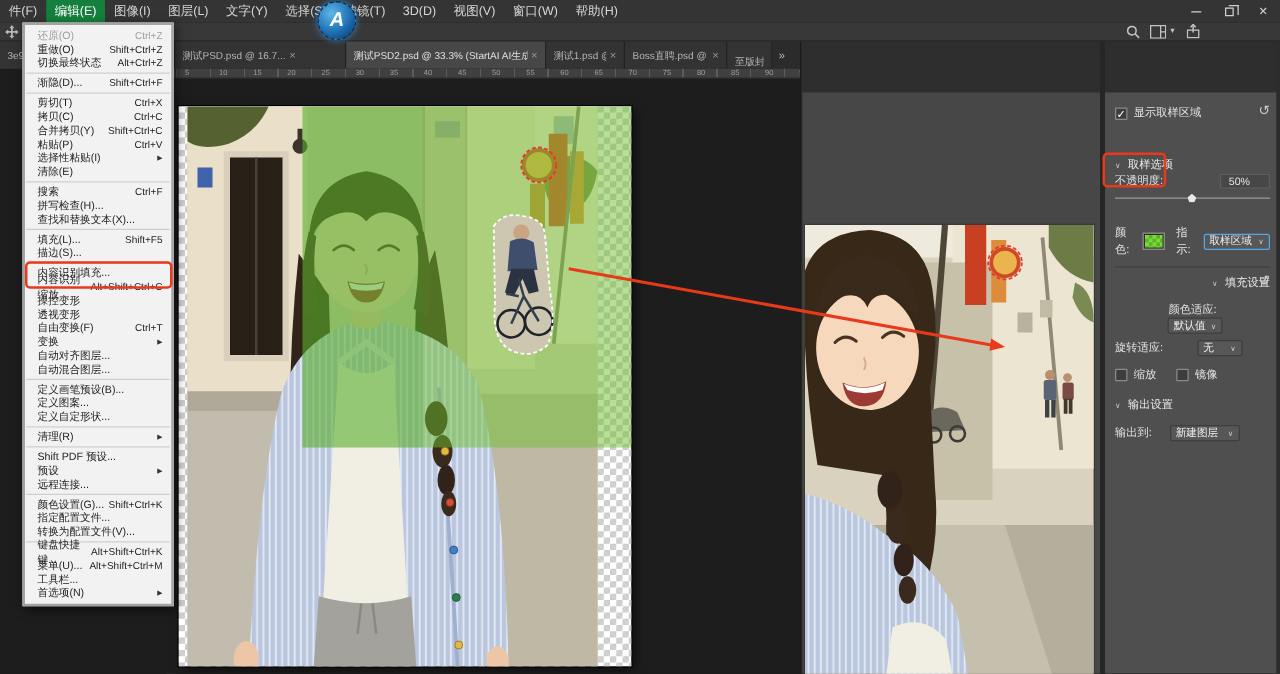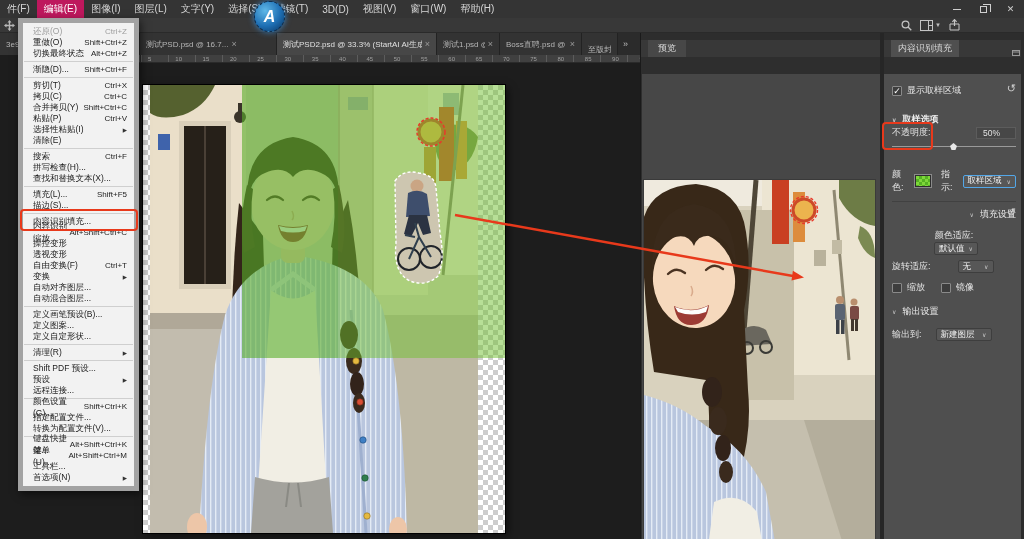--- a/index.html
+++ b/index.html
@@ -5,21 +5,21 @@
   * { margin:0; padding:0; box-sizing:border-box; }
   html,body { width:1024px; height:539px; overflow:hidden; background:#1d1d1d;
     font-family:"Liberation Sans", sans-serif; }
   .app { position:relative; width:1024px; height:539px; background:#1d1d1d; overflow:hidden; }
 
   
   .titlebar { position:absolute; left:0; top:0; width:1024px; height:18px; background:#343434;
     display:flex; align-items:center; z-index:20; }
   .menubar { display:flex; height:100%; align-items:center; }
   .menu-item { color:#d6d6d6; font-size:10px; padding:0 7px; height:100%; display:flex; align-items:center; }
-  .menu-item.open { background:#be185d; color:#fff; }
+  .menu-item.open { background:#15803d; color:#fff; }
   .win-controls { margin-left:auto; display:flex; height:100%; }
   .win-btn { width:27px; height:100%; display:flex; align-items:center; justify-content:center; color:#cfcfcf; font-size:9px; }
   .min-glyph { width:8px; height:1px; background:#cfcfcf; display:block; }
   .restore-glyph { width:7px; height:7px; border:1px solid #cfcfcf; position:relative; display:block; }
   .restore-glyph:before { content:""; position:absolute; left:2px; top:-3px; width:7px; height:7px; border:1px solid #cfcfcf; border-left:none; border-bottom:none; }
 
   
   .optionsbar { position:absolute; left:0; top:18px; width:1024px; height:15px; background:#383838;
     border-bottom:1px solid #2a2a2a; display:flex; align-items:center; z-index:15; }
   .tool-frag { margin-left:4px; }
@@ -89,21 +89,21 @@
     background-size:6px 6px; background-position:0 0,3px 3px; }
   .ps-select { display:inline-flex; align-items:center; justify-content:space-between; gap:4px;
     background:#575757; border:1px solid #3e3e3e; border-radius:2px; height:13px; padding:0 4px; font-size:8.5px; color:#f0f0f0; }
   .ps-select .sel-ar { font-size:6px; color:#c8c8c8; }
   .ps-select.focus { border-color:#53a7e8; }
   .caf-sep { border-top:1px solid #414141; margin:7px 0 0 0; }
   .dock-edge { position:absolute; right:0; top:0; width:3px; height:506px; background:#2c2c2c; }
 
   
   .edit-menu { position:absolute; left:18px; top:18px; width:121px; background:#f2f2f2;
-    border:5px solid #a3a3a3; box-shadow:2px 3px 8px rgba(0,0,0,.55); z-index:60; padding:3px 0; }
+    border:2px solid #a3a3a3; box-shadow:2px 3px 8px rgba(0,0,0,.55); z-index:60; padding:3px 0; }
   .emi { display:flex; justify-content:space-between; align-items:center; height:11px; padding:0 7px 0 10px;
     font-size:8.5px; color:#1c1c1c; }
   .emi .sc { color:#1c1c1c; font-size:8px; }
   .emi.disabled, .emi.disabled .sc { color:#9e9e9e; }
   .emi .subarrow { font-size:5.5px; color:#333; }
   .emenu-sep { height:1px; background:#cfcfcf; margin:2px 1px; }
 
   
   .logo-badge { position:absolute; left:254px; top:1px; width:31px; height:31px; border-radius:50%;
     background:radial-gradient(circle at 35% 30%, #5fb8e8, #1e6fb4 55%, #0a3560);
@@ -310,23 +310,20 @@
             <path d="M252,96 Q260,84 276,88 Q292,90 293,103 L297,148 Q302,176 295,191 Q283,202 267,196 Q250,188 253,158 Z" fill="none" stroke="#ffffff" stroke-width="1.4" stroke-dasharray="3 2.2"></path>
           </g>
           <circle cx="288" cy="47" r="14" fill="none" stroke="#e8392a" stroke-width="1.5" stroke-dasharray="3 2"></circle>
         </svg>
       </div>
     </div>
   </div>
 
   <div class="preview-col">
     <div class="panel-topstrip"></div>
-    <div class="panel-tabrow">
-      <div class="panel-tab">预览</div>
-    </div>
     <div class="preview-body">
       <div class="preview-photo">
         <svg width="231" height="367" viewBox="0 0 231 367">
           <defs>
             <pattern id="pstripes" width="5" height="6" patternUnits="userSpaceOnUse">
               <rect width="5" height="6" fill="#b9c6de"></rect>
               <rect x="2" width="1.4" height="6" fill="#e4ebf5"></rect>
             </pattern>
           </defs>
           <rect width="231" height="367" fill="#d9d2be"></rect>
@@ -371,38 +368,29 @@
           <ellipse cx="74" cy="241" rx="9" ry="14" fill="#3a2a1d"></ellipse>
           <ellipse cx="79" cy="268" rx="8" ry="13" fill="#32231a"></ellipse>
           <ellipse cx="82" cy="292" rx="7" ry="11" fill="#3a2a1d"></ellipse>
         </svg>
       </div>
     </div>
   </div>
 
   <div class="right-col">
     <div class="panel-topstrip"></div>
-    <div class="panel-tabrow">
-      <div class="panel-tab">内容识别填充</div>
-      <span class="panel-menu-ic">
-        <svg width="8" height="8" viewBox="0 0 8 8">
-            <rect x="0.5" y="1.5" width="7" height="5" fill="none" stroke="#9a9a9a"></rect>
-            <line x1="0.5" y1="3" x2="7.5" y2="3" stroke="#9a9a9a"></line>
-          </svg>
-      </span>
-    </div>
     <div class="caf-body">
 
       <div class="caf-row" style="margin-top:4px;">
         <span class="cb">✓</span>
         <span>显示取样区域</span>
         <span class="reset-btn">↺</span>
       </div>
 
-      <div class="sec-head" style="margin-top:16px;font-weight:bold;">
+      <div class="sec-head" style="margin-top:28px;">
         <span class="sec-chev">∨</span>
         <span>取样选项</span>
       </div>
 
       <div class="caf-row" style="margin-top:0; justify-content:space-between;">
         <span>不透明度:</span>
         <span class="op-value">50%</span>
       </div>
       <div class="slider">
         <div class="track"></div>

